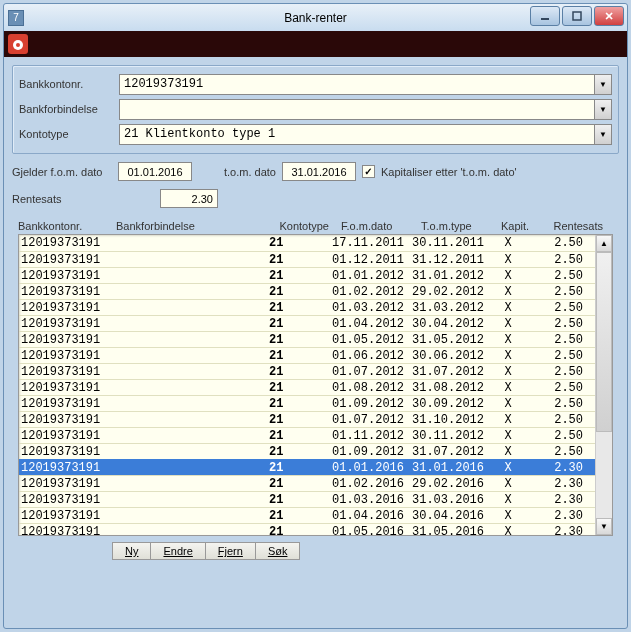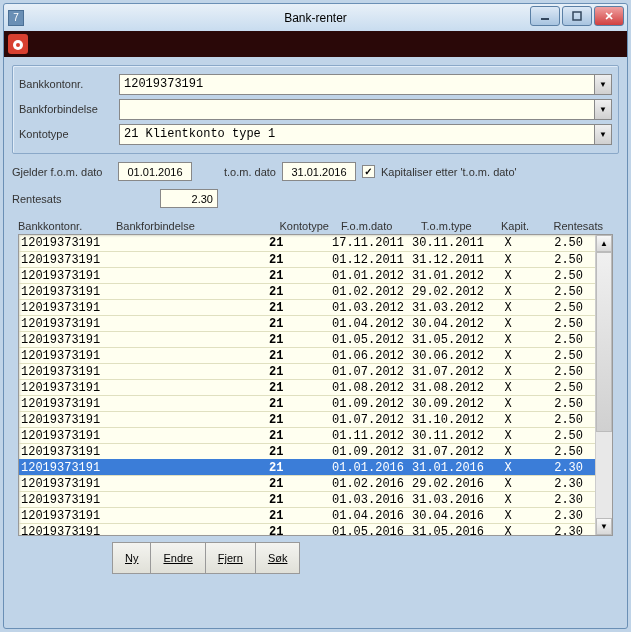--- a/index.html
+++ b/index.html
@@ -289,21 +289,21 @@
     border: 1px solid #bbb;
   }
 
   .bottom-bar {
     display: flex;
     justify-content: flex-start;
     padding: 6px 0 6px 100px;
     gap: 0;
   }
   .btn {
-    height: 32px;
+    height: 18px;
     padding: 0 12px;
     background: linear-gradient(#f4f4f0, #e0e0d8);
     border: 1px solid #999;
     font-size: 11px;
     cursor: pointer;
   }
   .btn + .btn { border-left: none; }
   .btn u { text-decoration: underline; }
 </style>
 </head>

